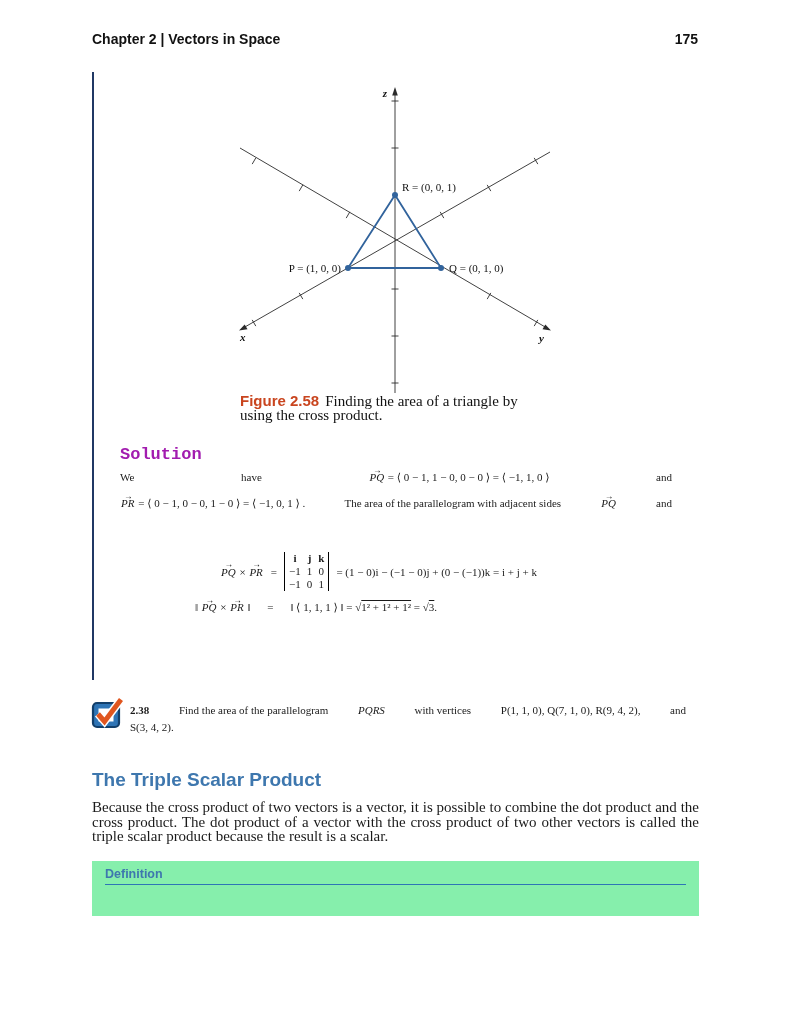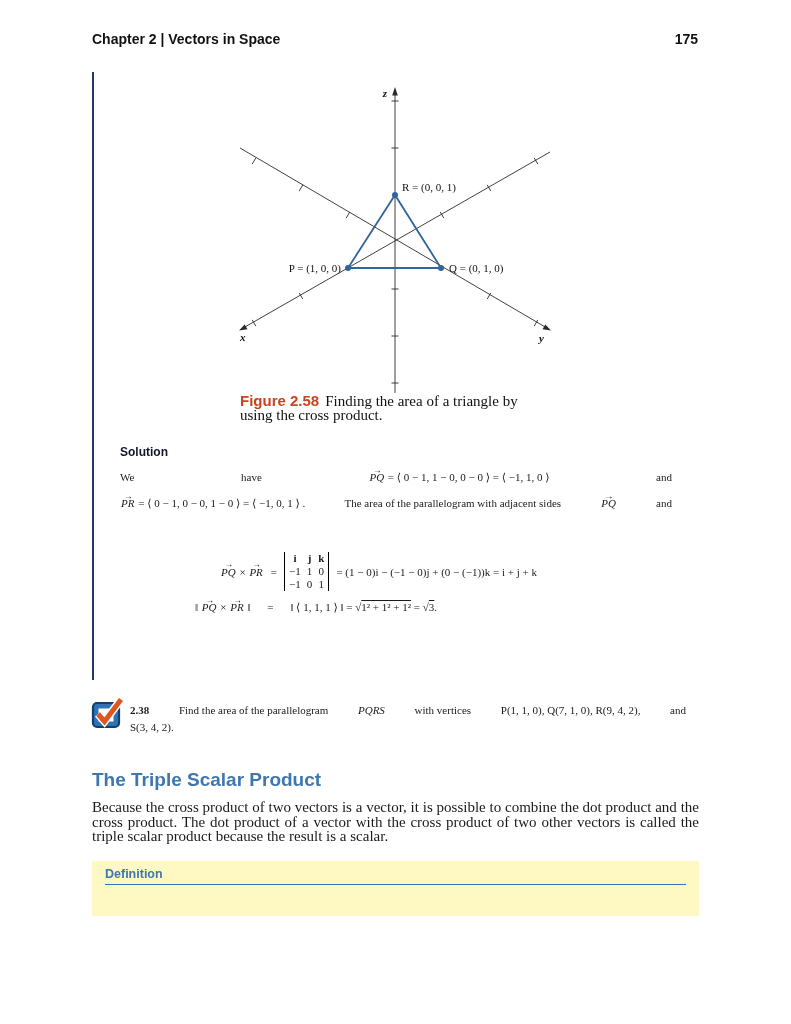--- a/index.html
+++ b/index.html
@@ -13,43 +13,43 @@
     font-family:"Liberation Sans",sans-serif;font-size:14px;font-weight:700;color:#111;}
   
   .example-bar{position:absolute;left:92px;top:72px;width:2px;height:608px;background:#203864;}
   
   .figure-svg{position:absolute;left:235px;top:85px;}
   .fig-caption{position:absolute;left:240px;top:394px;width:300px;font-size:15px;line-height:14px;color:#111;}
   .fig-caption .figlabel{font-family:"Liberation Sans",sans-serif;font-weight:700;color:#c9451f;margin-right:6px;}
   svg text{font-family:"Liberation Serif",serif;font-size:11px;fill:#111;}
   svg .axis-letter{font-style:italic;font-weight:700;}
   
-  .sol-heading{position:absolute;left:120px;top:445px;font-family:Liberation Sans, sans-serif;
-    font-weight:700;font-size:12px;color:#0f172a;}
+  .sol-heading{position:absolute;left:120px;top:445px;font-family:Liberation Mono, monospace;
+    font-weight:700;font-size:17px;color:#a21caf;}
   .sol-line{position:absolute;left:120px;width:552px;font-size:11px;}
   .flexline{display:flex;justify-content:space-between;align-items:baseline;}
   .vec{position:relative;display:inline-block;font-style:italic;padding:0 1px;}
   .vec::after{content:"→";position:absolute;left:50%;transform:translateX(-50%);top:-0.72em;
     font-size:8.5px;font-style:normal;letter-spacing:-1px;}
   .rad{text-decoration:overline;text-align:right;}
   .it{font-style:italic;}
   .bold{font-weight:700;}
   .eqrow{display:flex;align-items:center;gap:7px;}
   .det-grid{display:grid;grid-template-columns:auto auto auto;column-gap:6px;row-gap:0;
     border-left:1px solid #000;border-right:1px solid #000;padding:0 4px;text-align:center;line-height:13px;}
   .det-grid .hdr{font-weight:700;}
   
   .cp-icon{position:absolute;left:91px;top:696px;}
   .cp-text{position:absolute;left:130px;top:702px;width:556px;font-size:11px;line-height:17px;}
   
   .sec-heading{position:absolute;left:92px;top:769px;font-family:"Liberation Sans",sans-serif;
     font-weight:700;font-size:19px;color:#3e77ae;}
   .sec-par{position:absolute;left:92px;top:800px;width:607px;font-size:15px;line-height:14.5px;text-align:justify;}
   
-  .def-box{position:absolute;left:92px;top:861px;width:607px;height:55px;background:#fef9c3;box-sizing:border-box;
+  .def-box{position:absolute;left:92px;top:861px;width:607px;height:55px;background:#86efac;box-sizing:border-box;
     padding:6px 13px 0 13px;}
   .def-heading{font-family:"Liberation Sans",sans-serif;font-weight:700;font-size:12.5px;color:#3e77ae;}
   .def-rule{border:none;border-top:1.5px solid #2e75b6;margin:3px 0 7px 0;}
   .def-body{font-size:11.5px;}
   .def-body .bold{margin-right:1px;}
   .gap-r{margin-right:10px;}
 </style>
 </head>
 <body>
 

